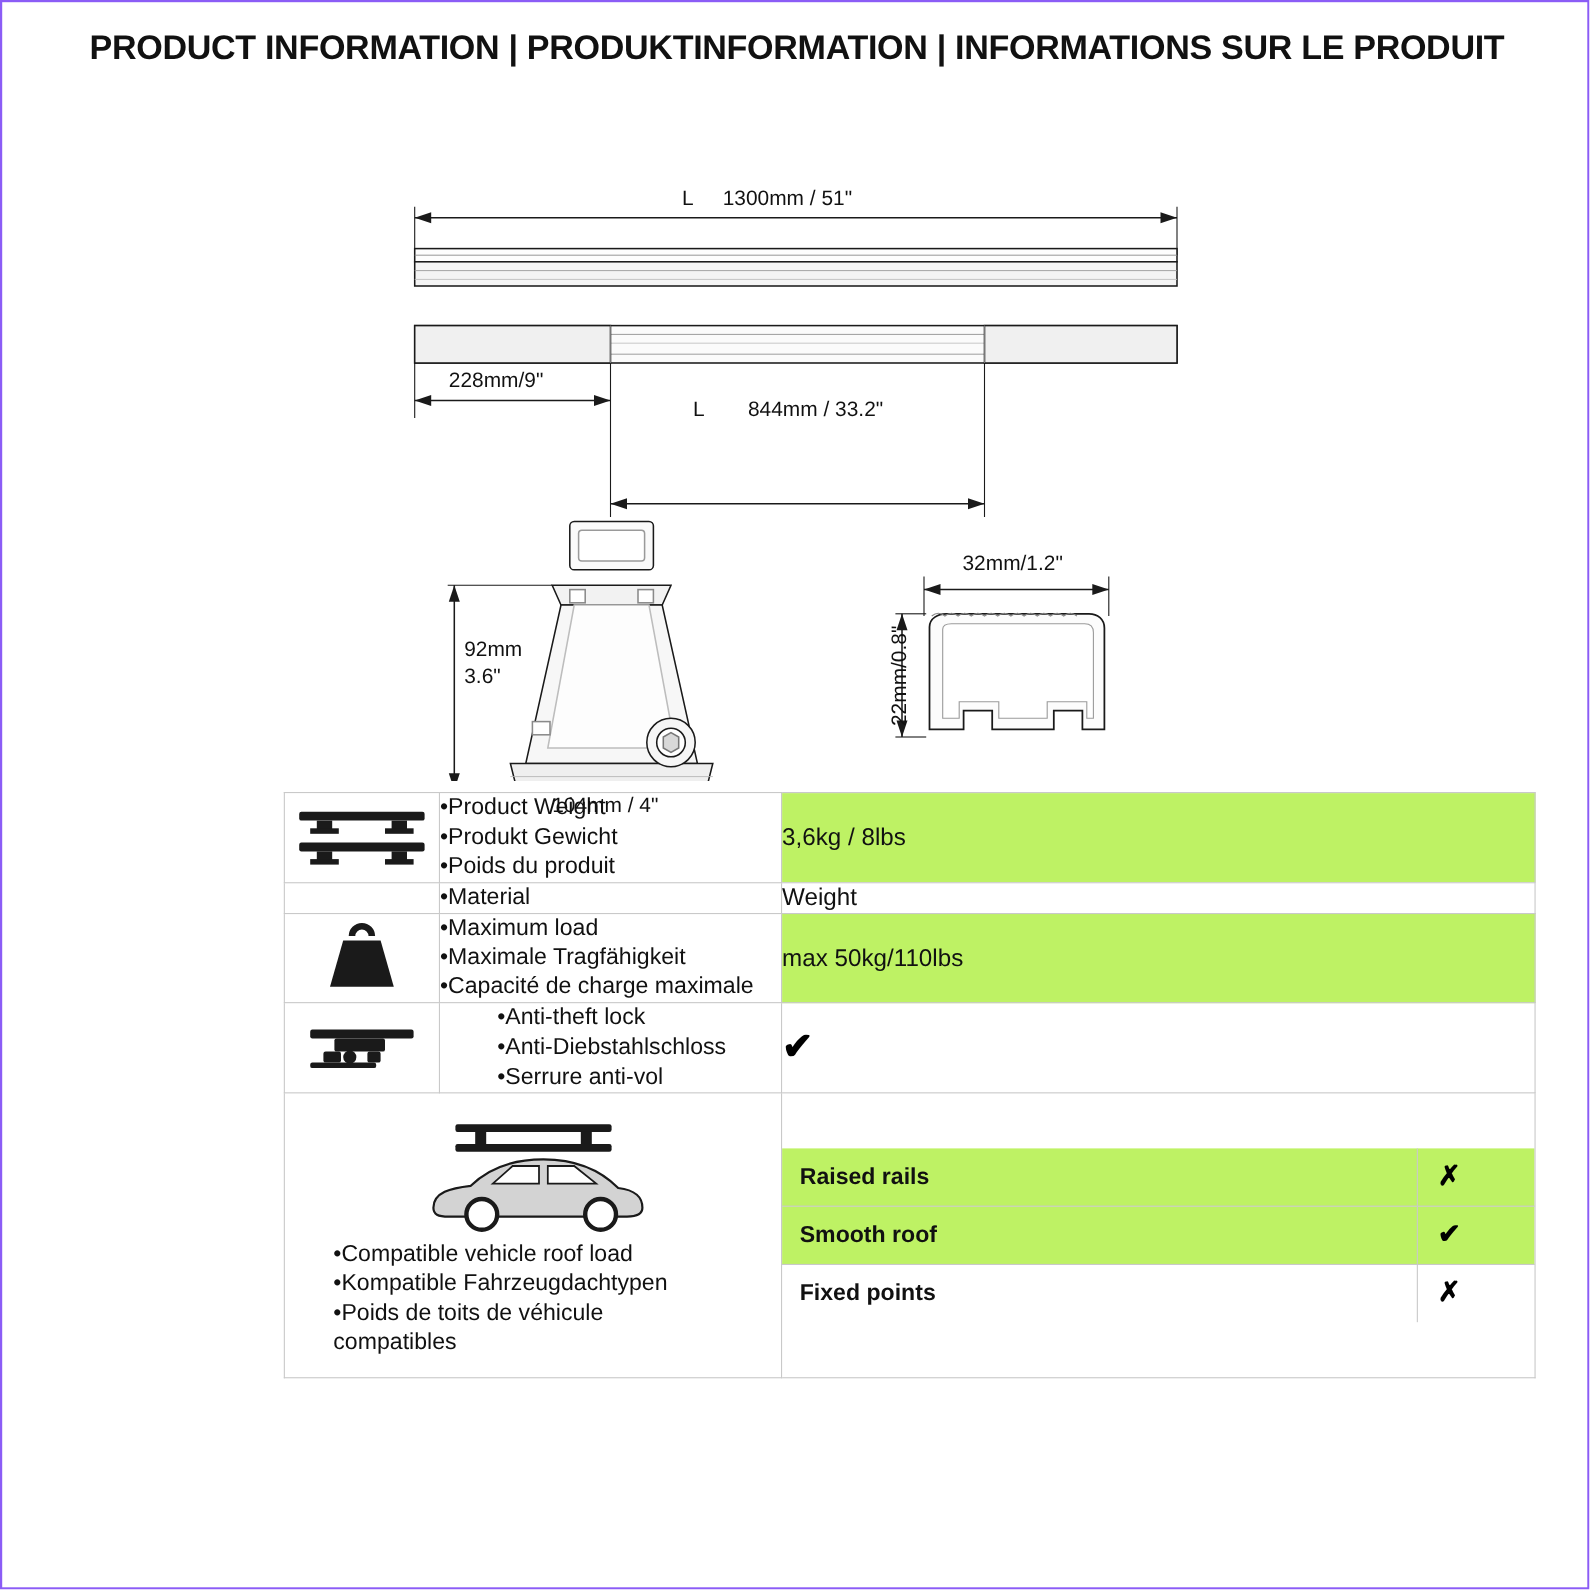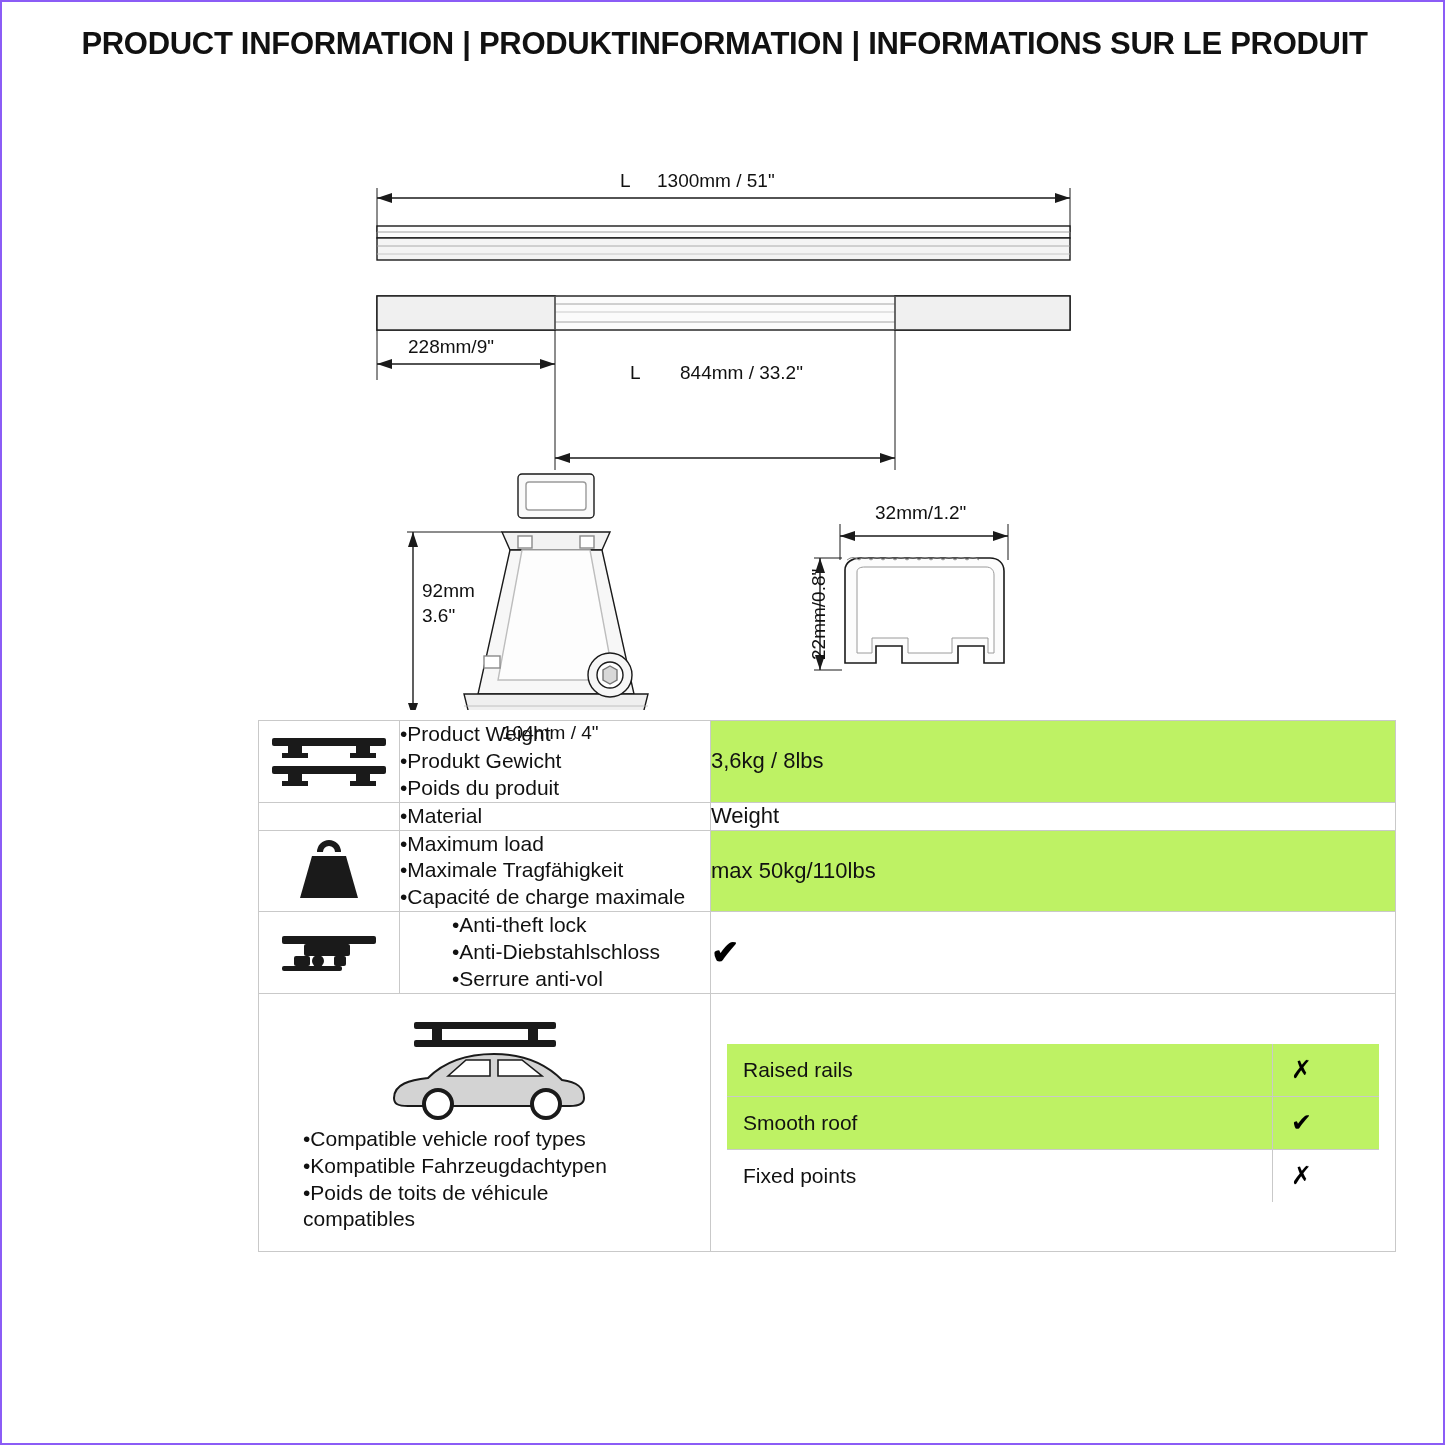--- a/index.html
+++ b/index.html
@@ -359,27 +359,27 @@
               <path d="M78,64 L96,48 L120,48 L120,64 Z"></path>
               <path d="M128,48 L152,48 L172,64 L128,64 Z"></path>
             </g>
             <g fill="#ffffff" stroke="#1a1a1a" stroke-width="4">
               <circle cx="68" cy="92" r="14"></circle>
               <circle cx="176" cy="92" r="14"></circle>
             </g>
           </svg>
         </div>
         <div class="compat-label">
-          <div>•Compatible vehicle roof types</div>
+          <div>•Compatible vehicle roof load</div>
           <div>•Kompatible Fahrzeugdachtypen</div>
           <div>•Poids de toits de véhicule</div>
           <div>  compatibles</div>
         </div>
       </td>
-      <td style="padding:16px;">
+      <td style="padding:0;font-weight:bold;">
         <table class="sub-table">
           <tbody>
                 <tr class="shade">
             <td>Raised rails</td>
             <td class="mark"><span class="cross">✗</span></td>
           </tr>
           <tr class="shade">
             <td>Smooth roof</td>
             <td class="mark"><span class="cross">✔</span></td>
           </tr>

